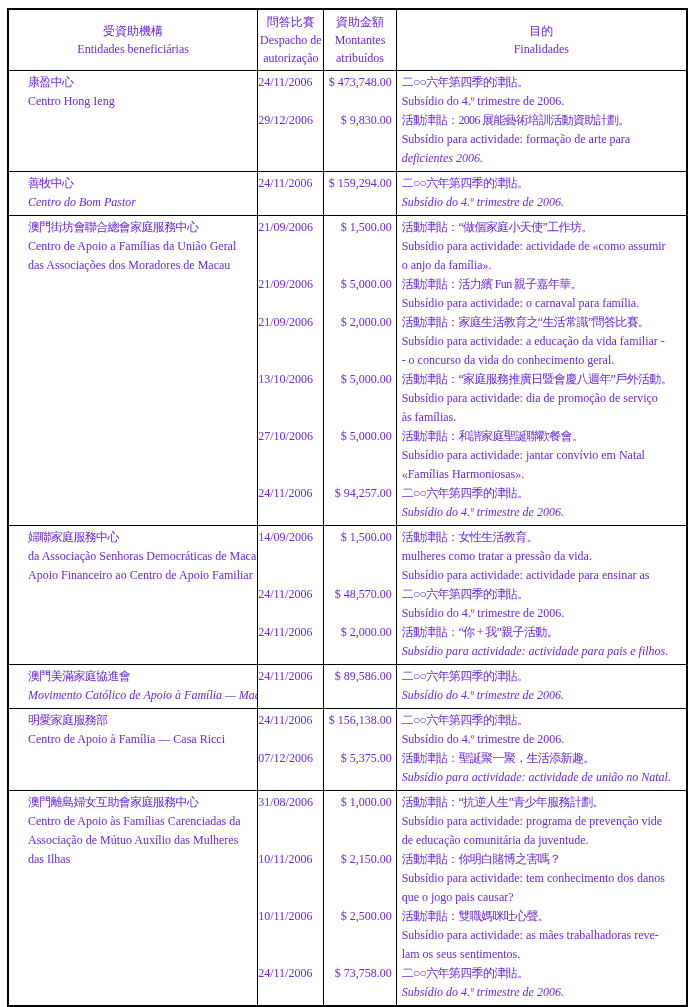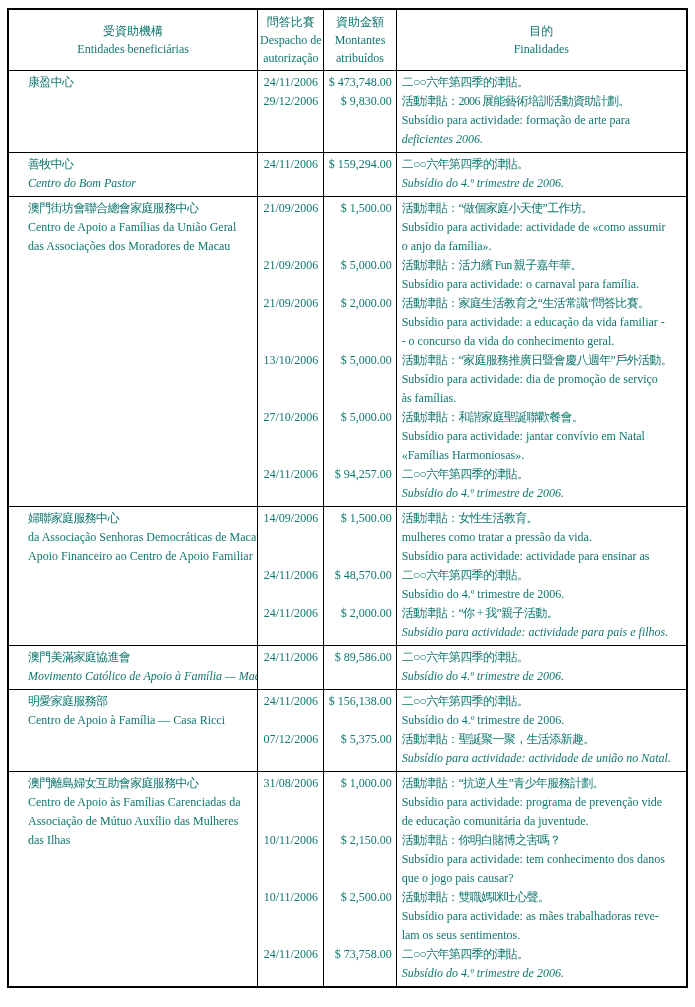--- a/index.html
+++ b/index.html
@@ -14,21 +14,21 @@
     padding: 8px 7px 7px 7px;
     font-family: "Liberation Serif", "DejaVu Serif", serif;
     color: #000;
   }
   table.grant-table {
     border-collapse: collapse;
     table-layout: fixed;
     width: 681px;
     border: 2px solid #000;
     font-size: 12px;
-    color: #0f766e;
+    color: #6d28d9;
   }
   col.c1 { width: 249px; }
   col.c2 { width: 66px; }
   col.c3 { width: 72px; }
   col.c4 { width: 290px; }
 
   thead th {
     border-bottom: 1px solid #000;
     border-left: 1px solid #000;
     font-weight: normal;
@@ -50,21 +50,21 @@
   tr.block-end td { padding-bottom: 3px; font-style: italic; }
 
   .cell-text {
     display: block;
     height: 19px;
     line-height: 19px;
     white-space: nowrap;
     overflow: hidden;
   }
   td.entity .cell-text  { padding-left: 19px; padding-right: 2px; text-align: left; }
-  td.date .cell-text    { text-align: center; }
+  td.date .cell-text    { }
   td.amount .cell-text  { text-align: right; padding-right: 4px; }
   td.purpose .cell-text { padding-left: 5px; padding-right: 16px; text-align: left; }
   .cell-text.zh { letter-spacing: -0.65px; }
 </style>
 </head>
 <body>
 
 <div class="page">
   <table class="grant-table">
     <colgroup>
@@ -105,20 +105,34 @@
           </td>
           <td class="amount">
             <div class="cell-text">$ 473,748.00</div>
           </td>
           <td class="purpose">
             <div class="cell-text zh">二○○六年第四季的津貼。</div>
           </td>
         </tr>
         <tr>
           <td class="entity">
+            <div class="cell-text">Centro Hong Ieng</div>
+          </td>
+          <td class="date">
+            <div class="cell-text"></div>
+          </td>
+          <td class="amount">
+            <div class="cell-text"></div>
+          </td>
+          <td class="purpose">
+            <div class="cell-text">Subsídio do 4.º trimestre de 2006.</div>
+          </td>
+        </tr>
+        <tr>
+          <td class="entity">
             <div class="cell-text"></div>
           </td>
           <td class="date">
             <div class="cell-text">29/12/2006</div>
           </td>
           <td class="amount">
             <div class="cell-text">$ 9,830.00</div>
           </td>
           <td class="purpose">
             <div class="cell-text zh">活動津貼：2006 展能藝術培訓活動資助計劃。</div>

